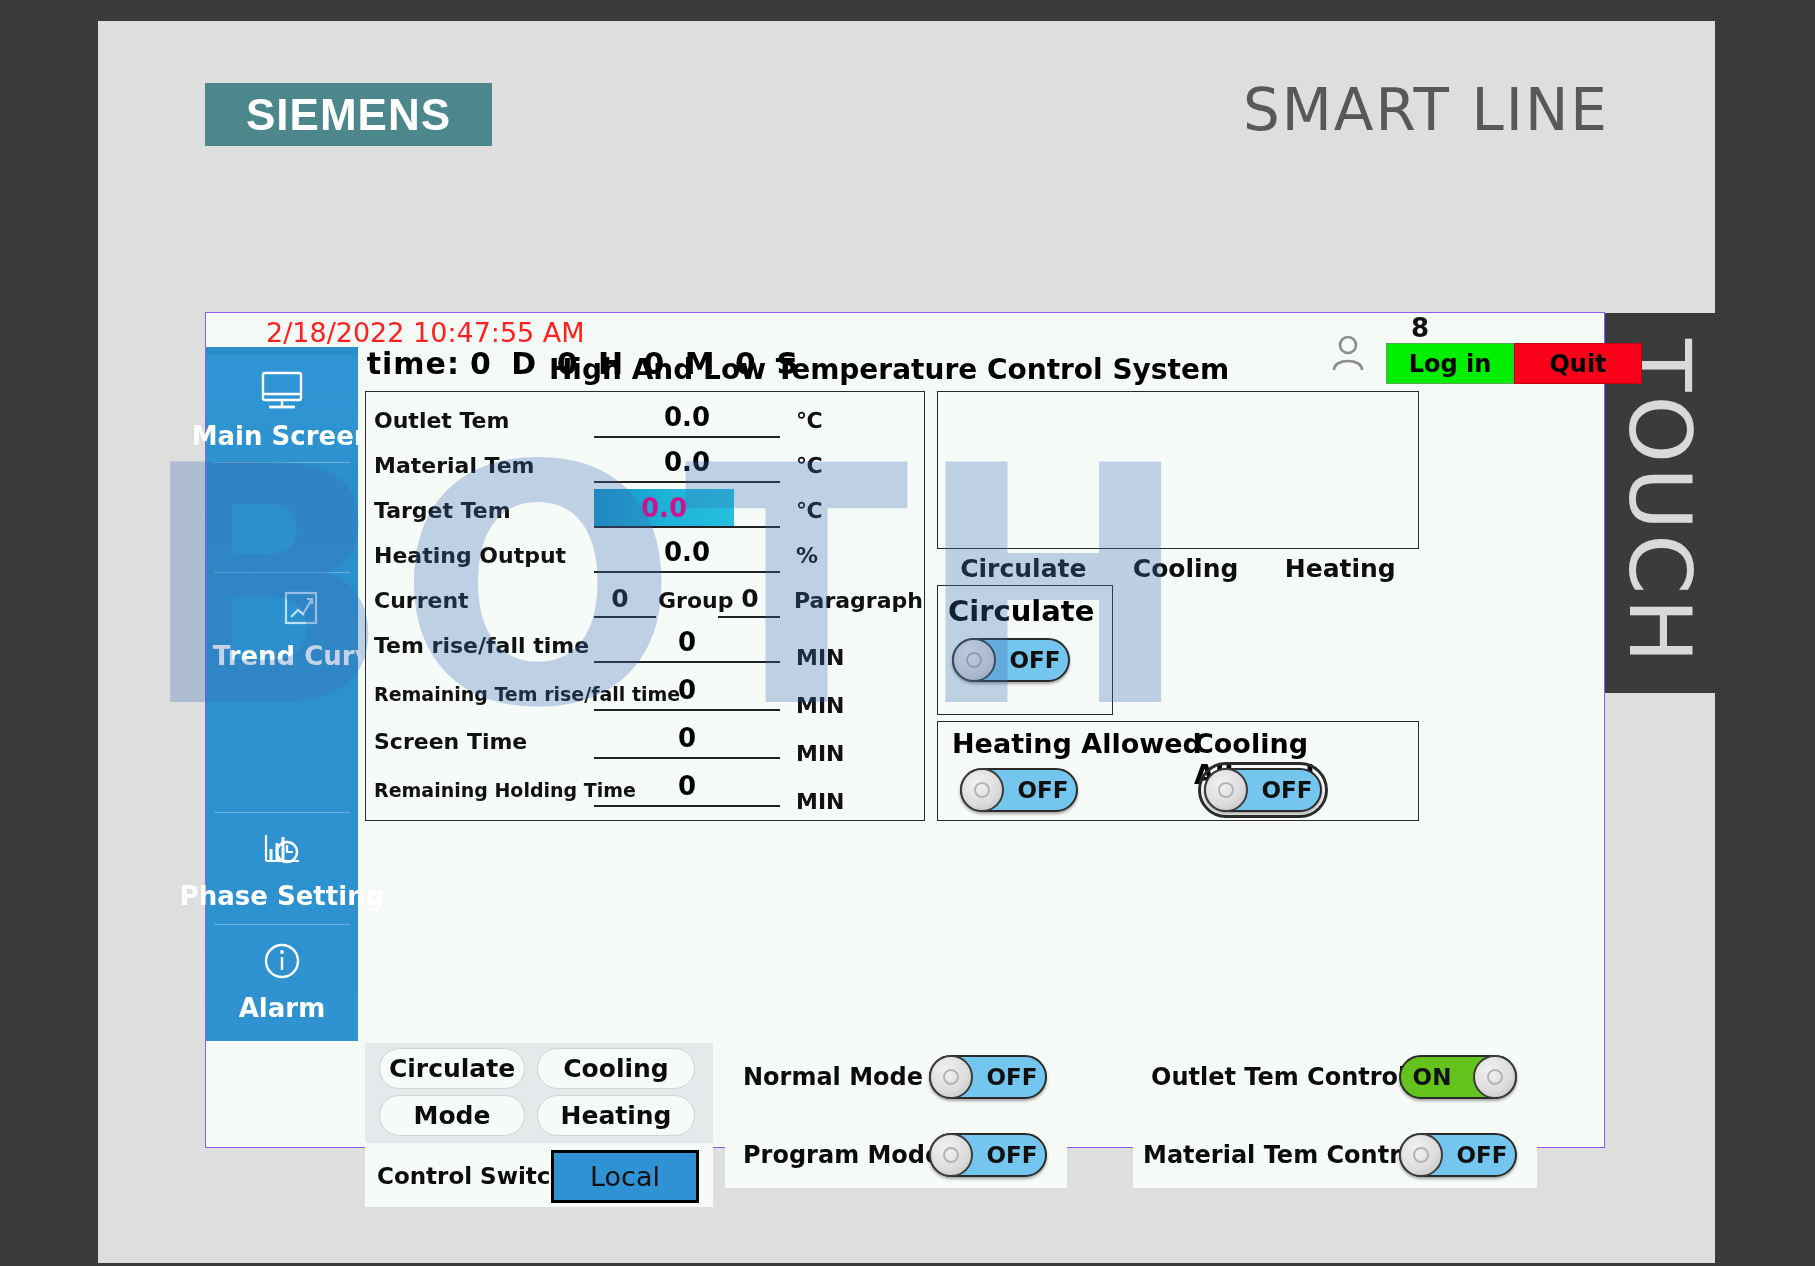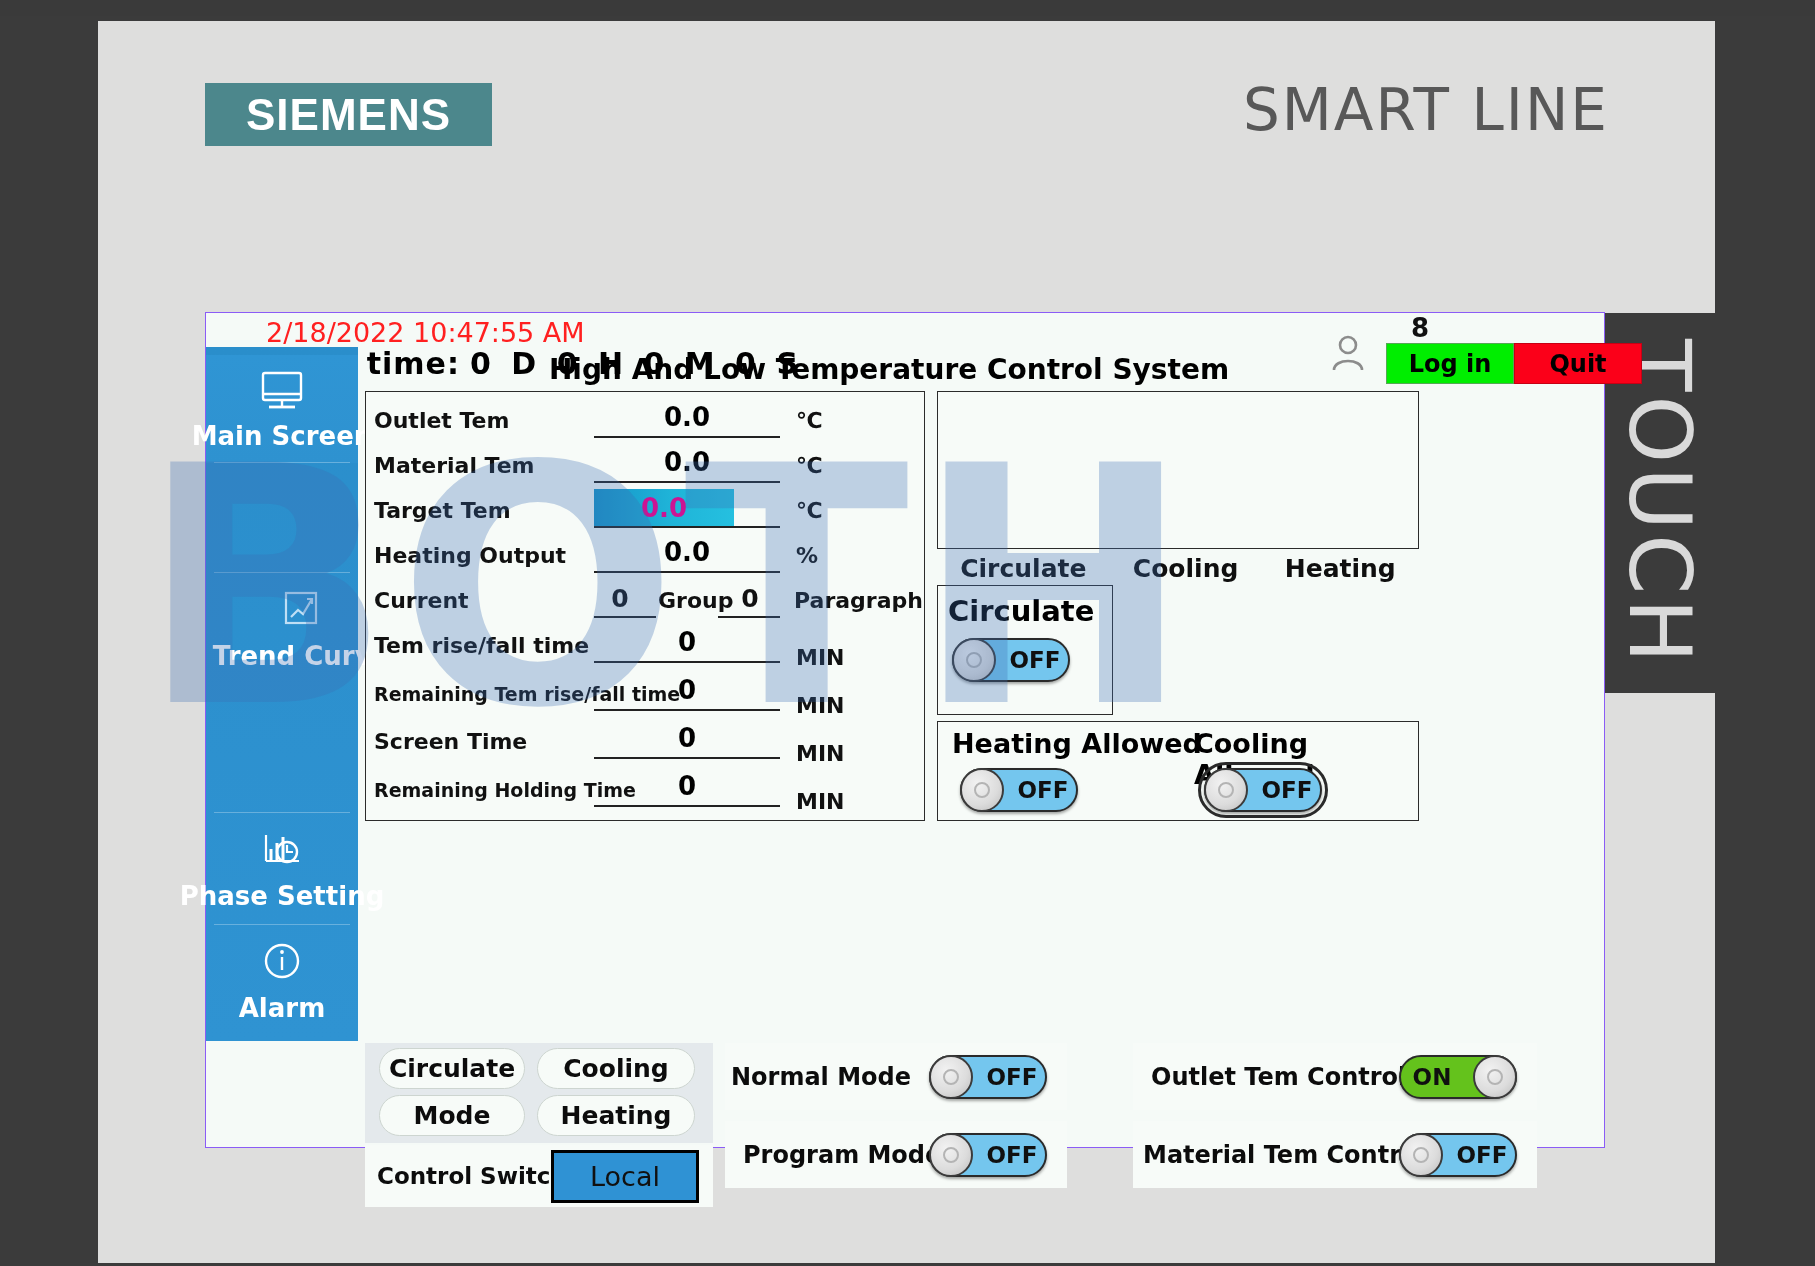--- a/index.html
+++ b/index.html
@@ -496,21 +496,21 @@
         <div class="pill" style="left:14px;top:52px;width:146px;">Mode</div>
         <div class="pill" style="left:172px;top:52px;width:158px;">Heating</div>
       </div>
 
       <div id="ctrl-switch-row">
         <div id="ctrl-switch-label">Control Switch</div>
         <div id="ctrl-switch-select">Local</div>
       </div>
 
       <div class="mode-strip" style="left:366px;top:0px;width:342px;">
-        <div class="mode-label" style="margin-left:6px;text-align:right;">Normal Mode</div>
+        <div class="mode-label" style="margin-left:18px;text-align:right;">Normal Mode</div>
         <div class="toggle" style="position:absolute;right:20px;">
           <div class="knob"></div>
           <div class="tlabel">OFF</div>
         </div>
       </div>
 
       <div class="mode-strip" style="left:366px;top:78px;width:342px;">
         <div class="mode-label" style="margin-left:18px;">Program Mode</div>
         <div class="toggle" style="position:absolute;right:20px;">
           <div class="knob"></div>

